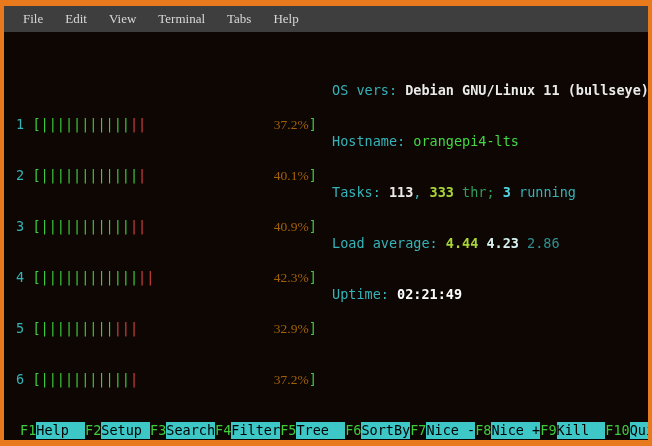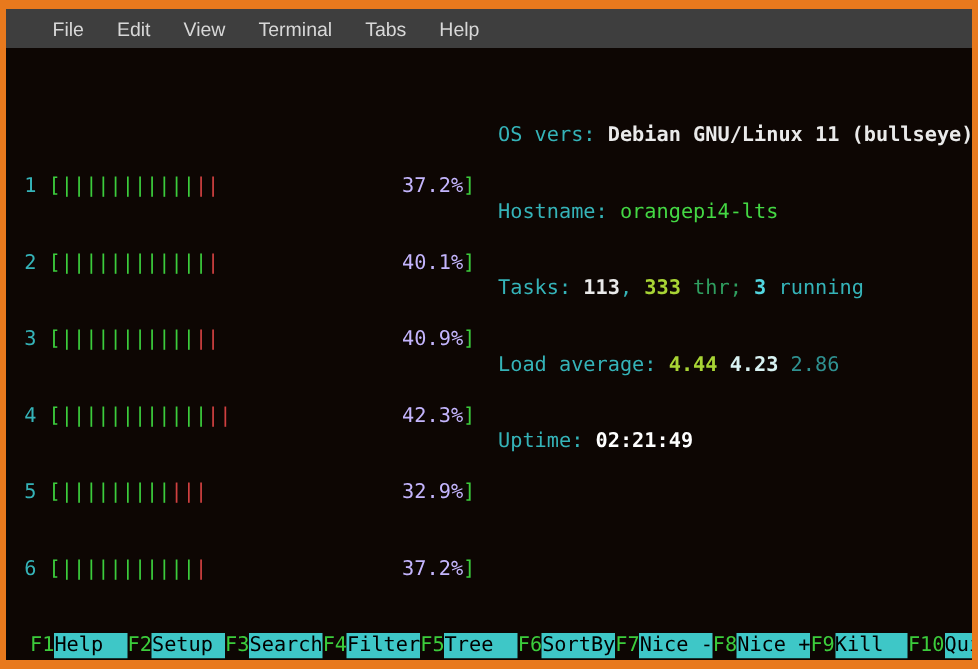--- a/index.html
+++ b/index.html
@@ -1,32 +1,32 @@
 <!DOCTYPE html>
 <html><head>
 <meta charset="utf-8">
 <style>
   * { margin:0; padding:0; box-sizing:border-box; }
   body { width:652px; height:446px; background:#222; font-family:"DejaVu Sans Mono", monospace; }
   .window { width:652px; height:446px; background:#e8791d; padding:6px 4px 6px 4px; }
   .inner { width:100%; height:100%; display:flex; flex-direction:column; background:#0d0603; overflow:hidden; }
-  .menubar { height:26px; background:#3e3e3e; display:flex; align-items:center; padding-left:20px;
-             font-family:Liberation Sans, sans-serif; font-size:13px; color:#d8d8d8; flex:0 0 26px; }
+  .menubar { height:26px; background:#3e3e3e; display:flex; align-items:center; padding-left:8px;
+             font-family:Liberation Serif, serif; font-size:13px; color:#d8d8d8; flex:0 0 26px; }
   .menu-item { padding:3px 11px; cursor:default; }
   .terminal { position:relative; flex:1; padding:16px 0 0 4px; font-size:13.5px; line-height:17px;
               color:#3ccc3c; white-space:pre; overflow:hidden; }
   .line { height:17px; white-space:pre; }
 
   
   .mlabel { display:inline-block; width:3ch; text-align:center; color:#35b3b8; }
   .brk { color:#3ccc3c; }
   .mbody { display:inline-flex; width:33ch; justify-content:space-between; overflow:hidden; vertical-align:bottom; }
   .bars-g { color:#3ccc3c; }
   .bars-r { color:#d04040; }
-  .pct { color:#c4b5fd; }
+  .pct { color:#a16207;font-family:Liberation Serif, serif; }
 
   
   .info { position:absolute; left:328px; top:16px; }
   .cy { color:#35b3b8; }
   .wb { color:#eaeaea; font-weight:bold; }
   .gb { color:#44d844; font-weight:normal; }
   .lime { color:#a8d435; font-weight:bold;text-align:right; }
   .thr { color:#2f9e5f;margin-top:40px; }
   .bcy { color:#52d6e0; font-weight:bold; }
   .pale { color:#d8f2f2; font-weight:bold; }

